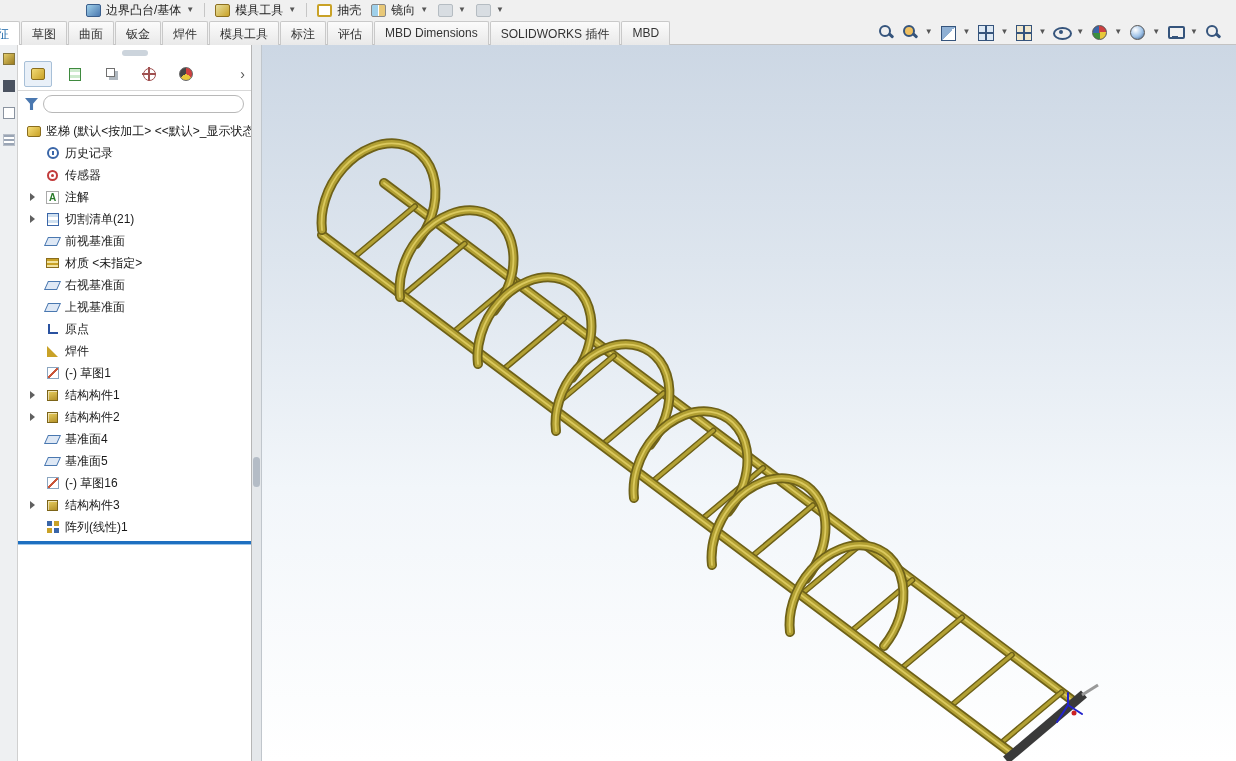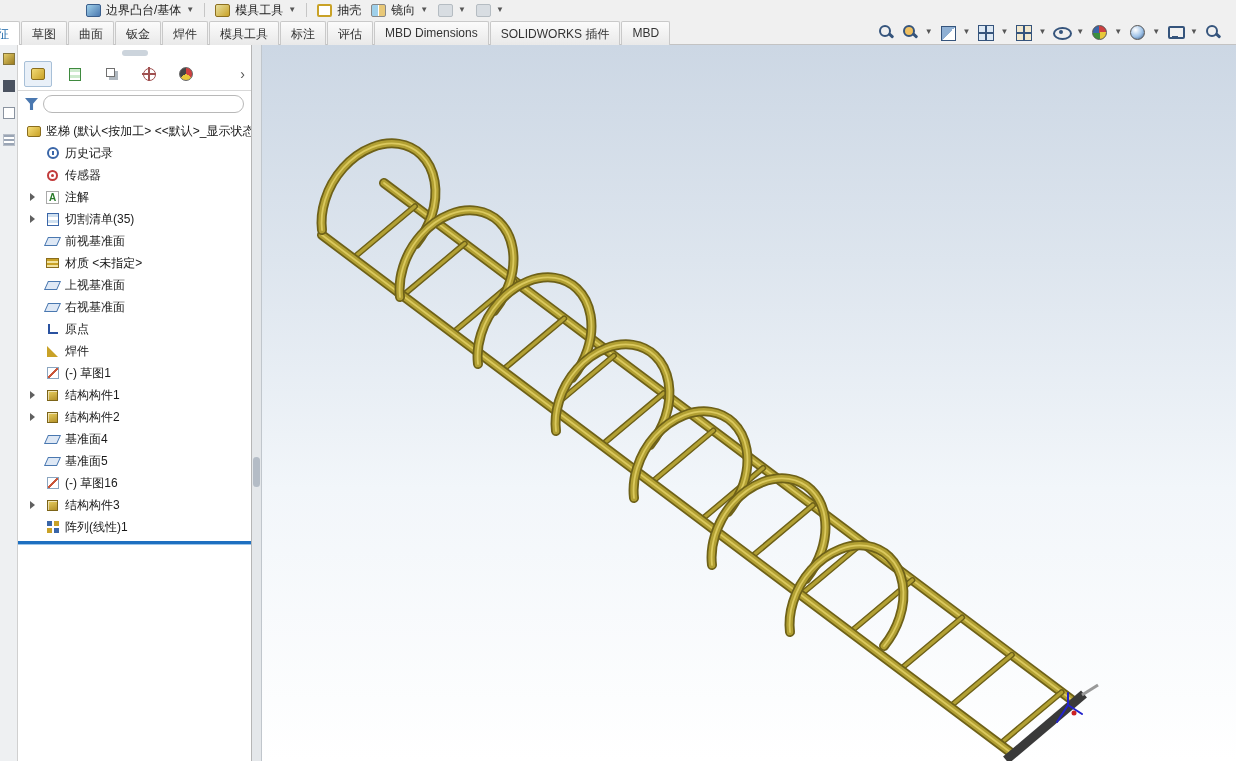--- a/index.html
+++ b/index.html
@@ -276,49 +276,49 @@
             <span class="ticon">
               <span class="ti-annotations">A</span>
             </span>
             <span class="tlabel">注解</span>
           </div>
           <div class="trow">
             <span class="arrow has"></span>
             <span class="ticon">
               <span class="ti-cutlist"></span>
             </span>
-            <span class="tlabel">切割清单(35)</span>
+            <span class="tlabel">切割清单(21)</span>
           </div>
           <div class="trow">
             <span class="arrow"></span>
             <span class="ticon">
               <span class="ti-plane"></span>
             </span>
             <span class="tlabel">前视基准面</span>
           </div>
           <div class="trow">
             <span class="arrow"></span>
             <span class="ticon">
               <span class="ti-material"></span>
             </span>
             <span class="tlabel">材质 &lt;未指定&gt;</span>
           </div>
           <div class="trow">
             <span class="arrow"></span>
             <span class="ticon">
               <span class="ti-plane"></span>
             </span>
+            <span class="tlabel">右视基准面</span>
+          </div>
+          <div class="trow">
+            <span class="arrow"></span>
+            <span class="ticon">
+              <span class="ti-plane"></span>
+            </span>
             <span class="tlabel">上视基准面</span>
-          </div>
-          <div class="trow">
-            <span class="arrow"></span>
-            <span class="ticon">
-              <span class="ti-plane"></span>
-            </span>
-            <span class="tlabel">右视基准面</span>
           </div>
           <div class="trow">
             <span class="arrow"></span>
             <span class="ticon">
               <span class="ti-origin"></span>
             </span>
             <span class="tlabel">原点</span>
           </div>
           <div class="trow">
             <span class="arrow"></span>

